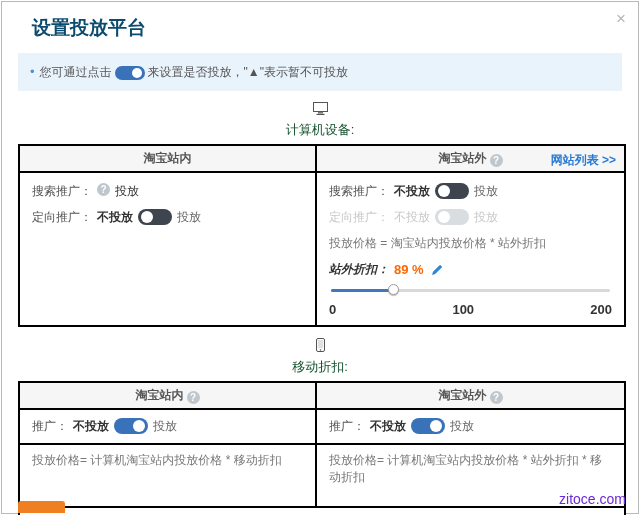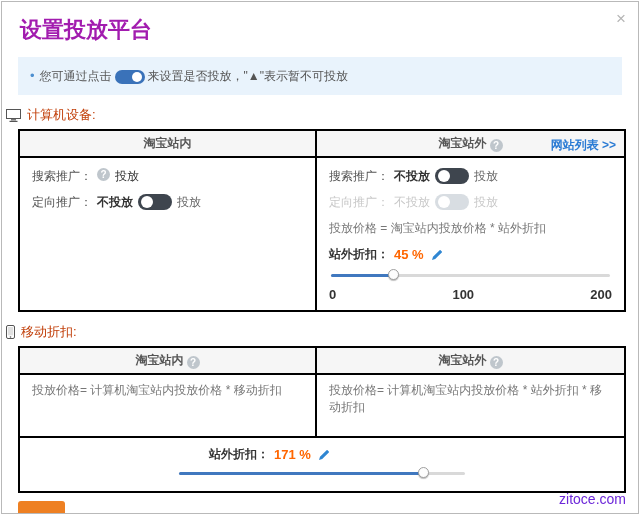--- a/index.html
+++ b/index.html
@@ -3,29 +3,29 @@
 <meta charset="utf-8">
 <style>
   * { box-sizing: border-box; }
   html, body { margin: 0; padding: 0; }
   body {
     width: 640px; height: 515px;
     font-family: "Liberation Sans", "DejaVu Sans", sans-serif;
     background: #fff; overflow: hidden; font-size: 12px; color: #555;
   }
   .dialog { position: relative; width: 638px; height: 513px; margin: 1px; border: 1px solid #b9b9b9; background: #fff; }
-  .title { margin: 13px 0 0 18px; font-size: 22px; font-weight: bold; color: #a21caf; }
+  .title { margin: 13px 0 0 30px; font-size: 19px; font-weight: bold; color: #0c4a6e; }
   .close { position: absolute; top: 8px; right: 12px; font-size: 17px; color: #b5b5b5; cursor: pointer; line-height: 1; }
 
   .notice { margin: 12px 16px 0; background: #e9f3fc; padding: 8px 12px; color: #555; }
   .notice-line { line-height: 21px; }
   .bullet { color: #4d8fd0; margin-right: 5px; font-size: 13px; }
   .link { color: #2a7bd4; font-weight: bold; text-decoration: none; cursor: pointer; }
 
-  .section-label { margin: 11px 4px 5px; font-size: 13px; color: #c2410c; display: flex; align-items: center; gap: 6px; }
+  .section-label { margin: 11px 16px 5px; font-size: 13px; color: #14532d; display: flex; align-items: center; gap: 6px; flex-direction: column; }
 
   table.grid { width: 608px; margin: 0 16px; border-collapse: collapse; table-layout: fixed; font-size: 12px; }
   .grid th, .grid td { border: 2px solid #000000; }
   .grid th { background: #f6f6f6; height: 27px; font-size: 12px; color: #555; font-weight: bold; text-align: center; position: relative; }
   .grid td { vertical-align: top; padding: 10px 12px 8px; background: #fff; }
   .col-left { width: 297px; }
 
   .row { margin-bottom: 9px; display: flex; gap: 5px; color: #555; }
   .lbl { color: #555; }
   .off-lbl { color: #333; font-weight: bold; }
@@ -40,21 +40,21 @@
   .toggle.disabled { background: #d8dde2; cursor: default; } .toggle.disabled .dot { left: 3px; }
   .toggle.sm { width: 30px; height: 14px; vertical-align: middle; margin: 0 3px; }
   .toggle.sm .dot { width: 10px; height: 10px; } .toggle.sm.on .dot { left: 17px; }
 
   .help { display: inline-block; width: 13px; height: 13px; border-radius: 50%; background: #bfc6cc; color: #fff;
           font-size: 10px; line-height: 13px; text-align: center; font-weight: bold; flex: none; cursor: pointer; }
   th .help { position: relative; top: 2px; margin-left: 3px; display: inline-block; }
 
   .formula { color: #777; margin-bottom: 9px; }
   .discount { display: flex; align-items: center; gap: 5px; margin-bottom: 6px; }
-  .discount .dl { color: #333; font-weight: bold; }
+  .discount .dl { color: #333; font-weight: bold; font-style: italic; }
   .discount .dv { color: #f60; font-weight: bold; font-size: 13px; }
   .edit { cursor: pointer; display: inline-flex; margin-left: 2px; }
 
   .slider { position: relative; height: 13px; margin: 4px 2px 5px; }
   .slider .track { position: absolute; left: 0; right: 0; top: 5px; height: 3px; background: #d9d9d9; border-radius: 2px; }
   .slider .fill  { position: absolute; left: 0; top: 5px; height: 3px; width: var(--pct, 0%); background: #4078bf; border-radius: 2px; }
   .slider .knob  { position: absolute; top: 0; left: calc(var(--pct, 0%) - 6px); width: 11px; height: 11px; border-radius: 50%;
                    background: #fdfdfd; border: 1px solid #a0a0a0; box-shadow: 0 1px 1px rgba(0,0,0,0.25); cursor: pointer; }
   .slider-labels { display: flex; justify-content: space-between; font-size: 13px; font-weight: bold; color: #333; }
 
@@ -134,21 +134,21 @@
           <span class="lbl">定向推广：</span>
           <span class="off-lbl">不投放</span>
           <span class="toggle disabled">
                 <span class="dot"></span>
               </span>
           <span class="on-lbl">投放</span>
         </div>
         <div class="formula">投放价格 = 淘宝站内投放价格 * 站外折扣</div>
         <div class="discount">
           <span class="dl">站外折扣：</span>
-          <span class="dv">45 %</span>
+          <span class="dv">89 %</span>
           <span class="edit">
             <svg width="12" height="12" viewBox="0 0 12 12">
                   <path d="M1 11l1-3.2L8.6 1.2a.7.7 0 0 1 1 0l1.2 1.2a.7.7 0 0 1 0 1L4.2 10 1 11z" fill="#2f86d2"></path>
                 </svg>
           </span>
         </div>
         <div class="slider" style="--pct: 22.5%;">
           <div class="track"></div>
           <div class="fill"></div>
           <div class="knob"></div>
@@ -174,20 +174,42 @@
 
   <table class="grid">
     <tbody>
         <tr>
       <th class="col-left">
         <span>淘宝站内</span><span class="help">?</span>
       </th>
       <th>
         <span>淘宝站外</span><span class="help">?</span>
       </th>
+    </tr>
+    <tr>
+      <td class="promo-cell">
+        <div class="row">
+          <span class="lbl">推广：</span>
+          <span class="off-lbl">不投放</span>
+          <span class="toggle on">
+                <span class="dot"></span>
+              </span>
+          <span class="on-lbl">投放</span>
+        </div>
+      </td>
+      <td class="promo-cell">
+        <div class="row">
+          <span class="lbl">推广：</span>
+          <span class="off-lbl">不投放</span>
+          <span class="toggle on">
+                <span class="dot"></span>
+              </span>
+          <span class="on-lbl">投放</span>
+        </div>
+      </td>
     </tr>
     <tr>
       <td class="formula-cell">
         <div class="formula">投放价格= 计算机淘宝站内投放价格 * 移动折扣</div>
       </td>
       <td class="formula-cell">
         <div class="formula">投放价格= 计算机淘宝站内投放价格 * 站外折扣 * 移动折扣</div>
       </td>
     </tr>
     <tr>

